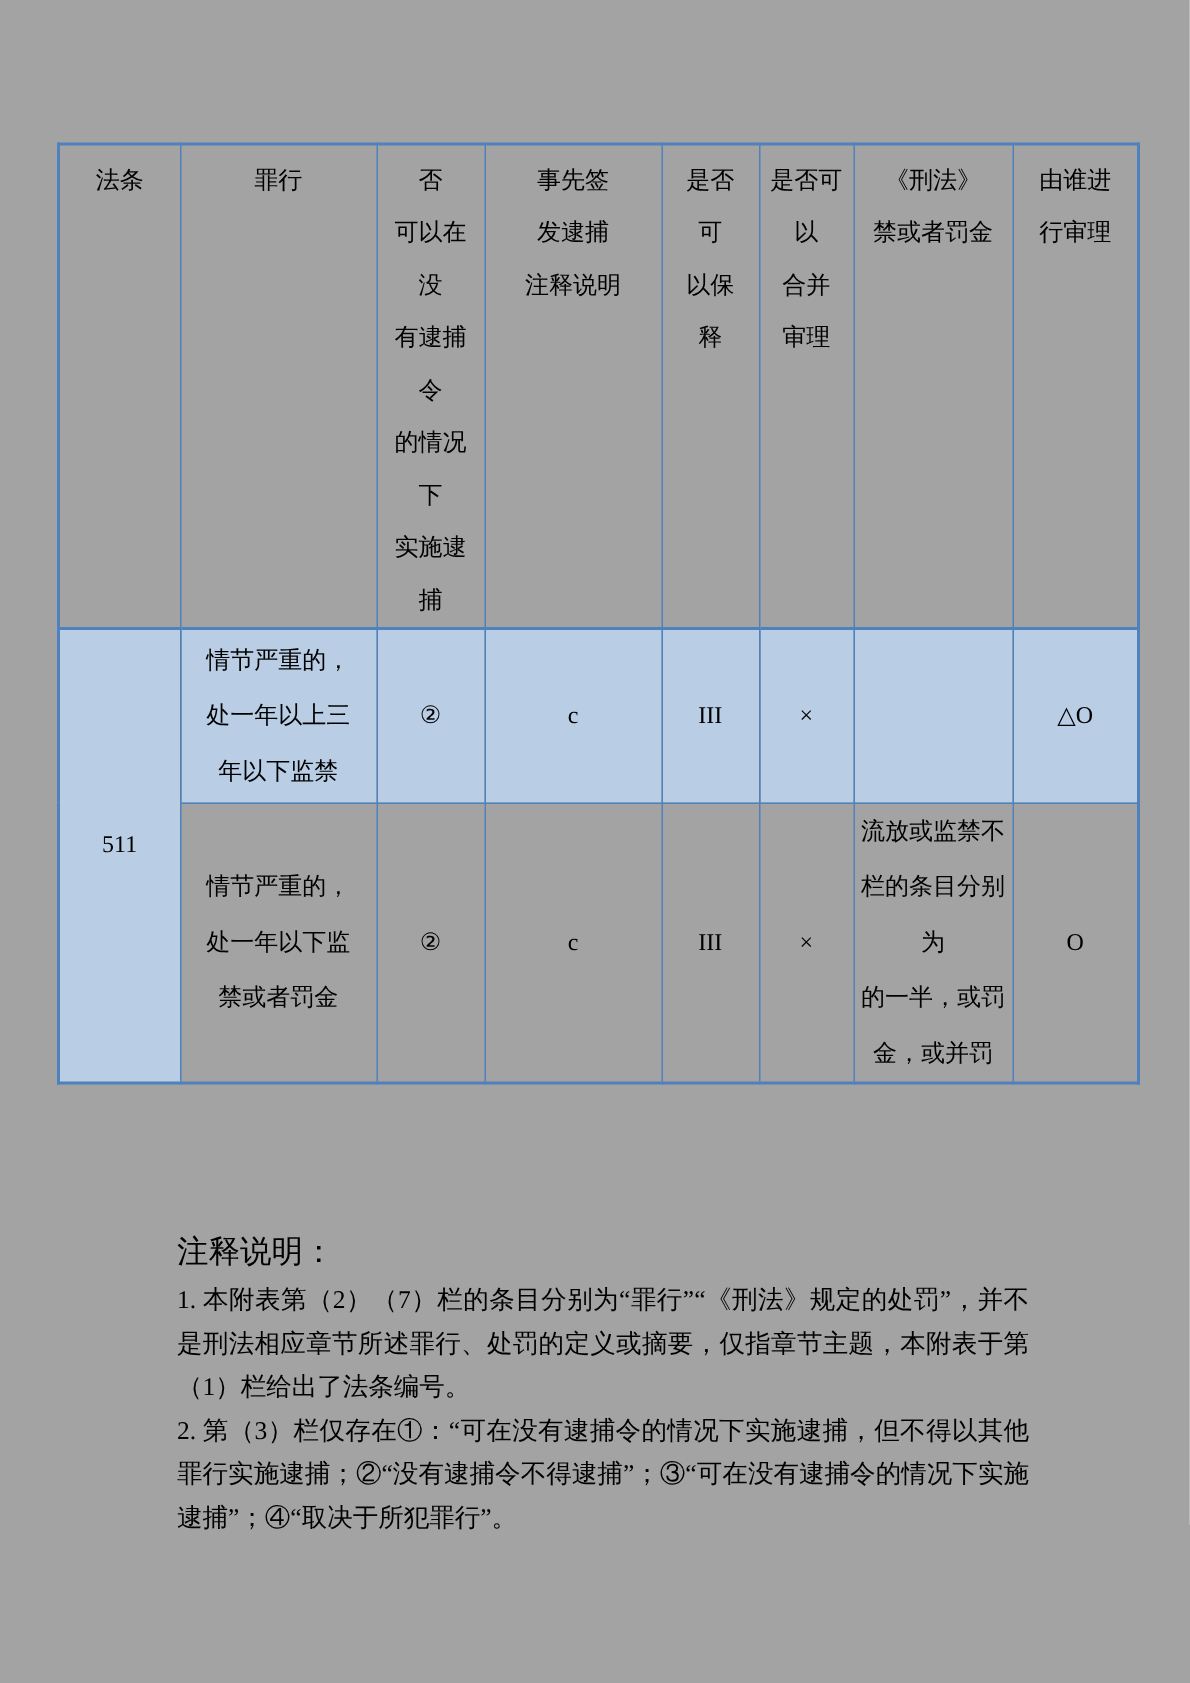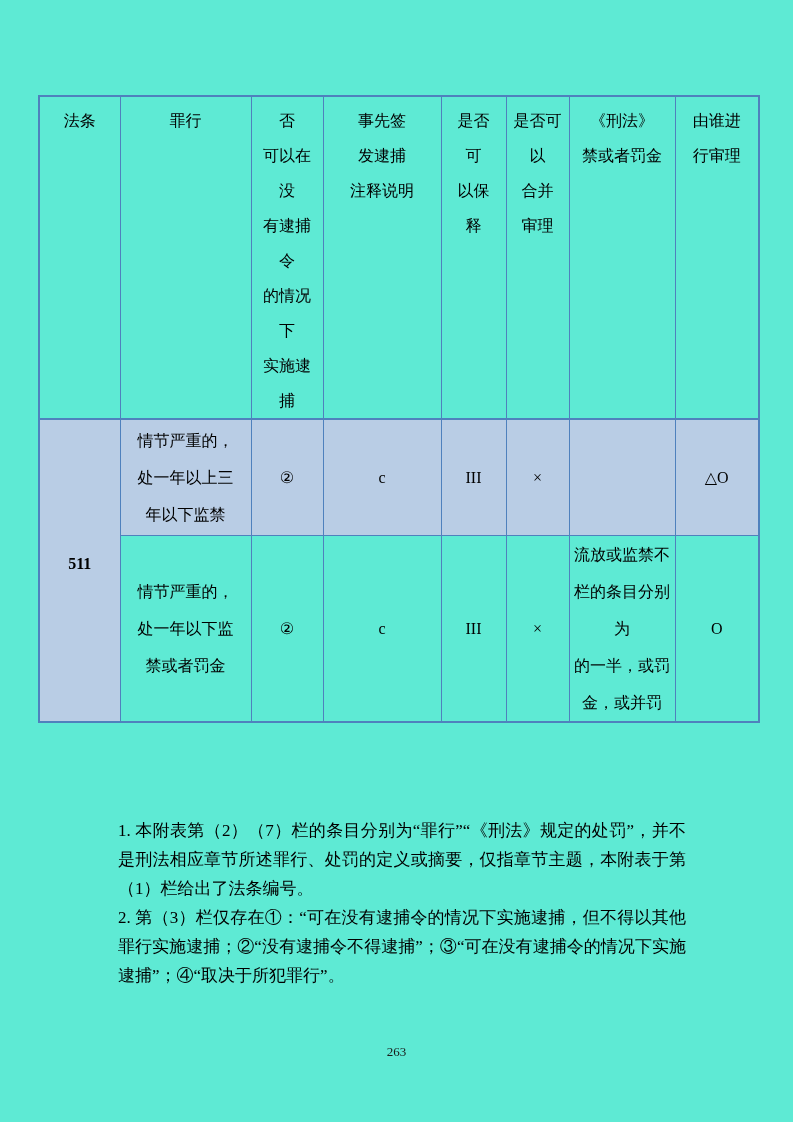--- a/index.html
+++ b/index.html
@@ -7,21 +7,21 @@
   body {
     position: relative;
     background: #ffffff;
     color: #000000;
     font-family: "Liberation Serif", "DejaVu Serif", serif;
   }
   .page {
     position: absolute;
     left: 0; top: 0;
     width: 793px; height: 1122px;
-    background: #5eead4;
+    background: #a3a3a3;
     overflow: hidden;
   }
 
   
   table.law-table {
     position: absolute;
     left: 38px; top: 95px;
     width: 720px;
     border-collapse: collapse;
     table-layout: fixed;
@@ -46,21 +46,20 @@
   .law-table tbody td {
     vertical-align: middle;
     line-height: 37px;
   }
   .law-table tbody tr:first-child td { border-top: 2.5px solid var(--border-color, #4f81bd); }
   .law-table tbody tr.row-highlight td { background: var(--highlight-color, #b9cde5); }
   td.cell-law-article {
     vertical-align: bottom;
     padding-bottom: 14px;
     background: var(--highlight-color, #b9cde5);
-    font-weight: bold;
   }
 
   
   .notes {
     position: absolute;
     left: 118px; top: 816px;
     width: 568px;
   }
   .notes-title {
     font-size: 21px;
@@ -152,19 +151,19 @@
         <td>流放或监禁不
 栏的条目分别为
 的一半，或罚
 金，或并罚</td>
         <td>O</td>
       </tr>
     </tbody>
   </table>
 
   <div class="notes">
+    <div class="notes-title">注释说明：</div>
     <p class="note">1. 本附表第（2）（7）栏的条目分别为“罪行”“《刑法》规定的处罚”，并不是刑法相应章节所述罪行、处罚的定义或摘要，仅指章节主题，本附表于第（1）栏给出了法条编号。</p>
     <p class="note">2. 第（3）栏仅存在①：“可在没有逮捕令的情况下实施逮捕，但不得以其他罪行实施逮捕；②“没有逮捕令不得逮捕”；③“可在没有逮捕令的情况下实施逮捕”；④“取决于所犯罪行”。</p>
   </div>
 
-  <div class="page-number">263</div>
 
 </div>
 
 </body></html>

